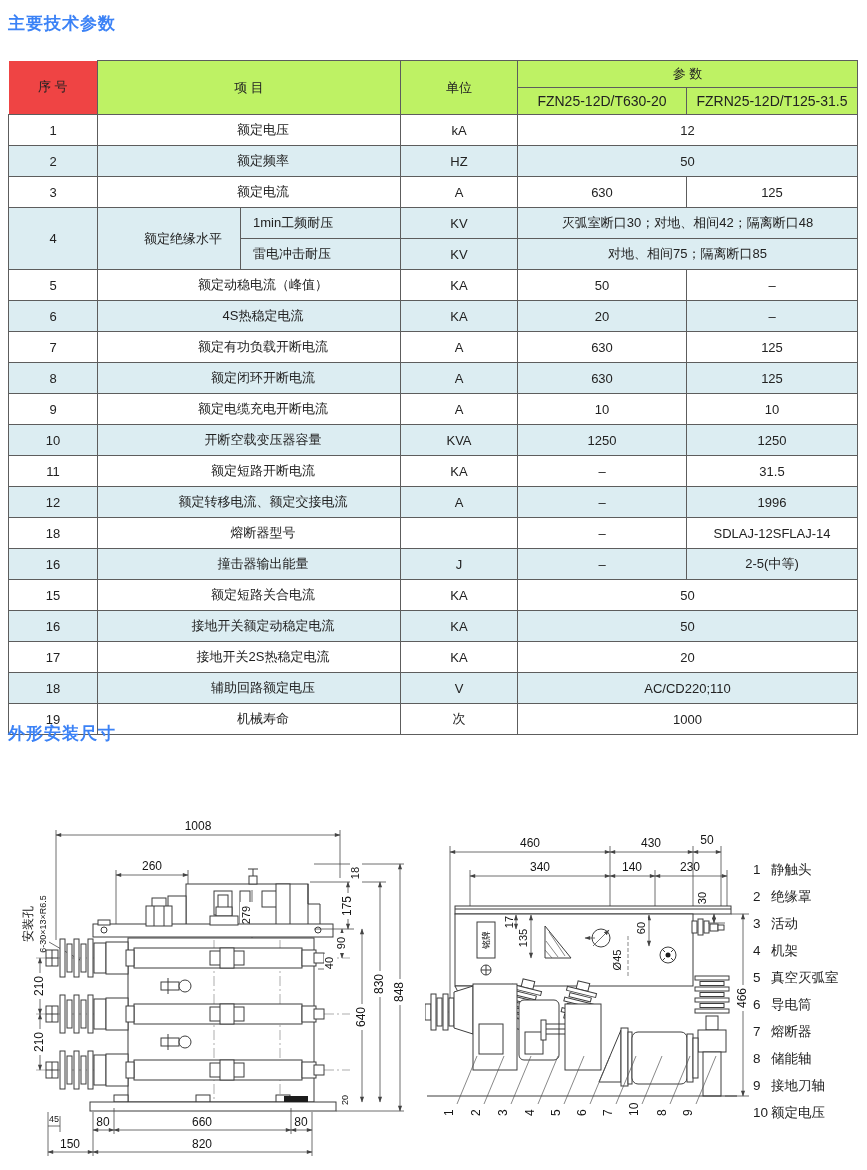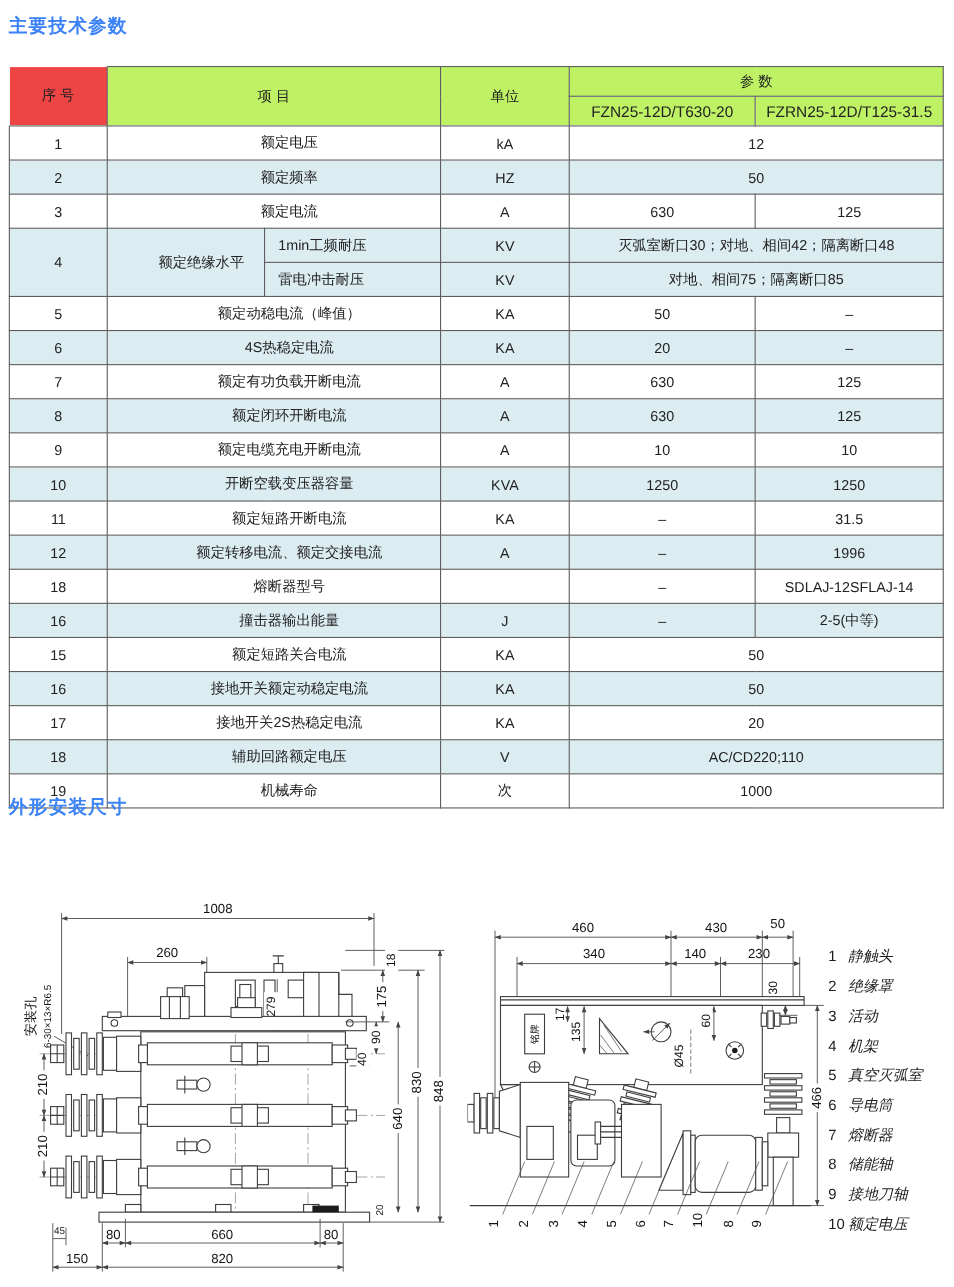--- a/index.html
+++ b/index.html
@@ -50,21 +50,21 @@
   text.s{font-size:9px;fill:#141414;}
   text.cn{font-size:12px;fill:#141414;}
 
   
   #legend{
     position:absolute;left:753px;top:856px;margin:0;padding:0;list-style:none;
     font-size:13.5px;color:#1d1d1d;
   }
   #legend li{height:27px;line-height:27px;display:flex;}
   #legend .num{width:18px;text-align:left;}
-  #legend .lab{white-space:nowrap;font-style:italic;}
+  #legend .lab{white-space:nowrap;}
 </style>
 </head>
 <body>
 
 <div id="title1" class="sec-title">主要技术参数</div>
 
 <table id="spec-table">
   <colgroup>
     <col style="width:89px">
       <col style="width:143px">

